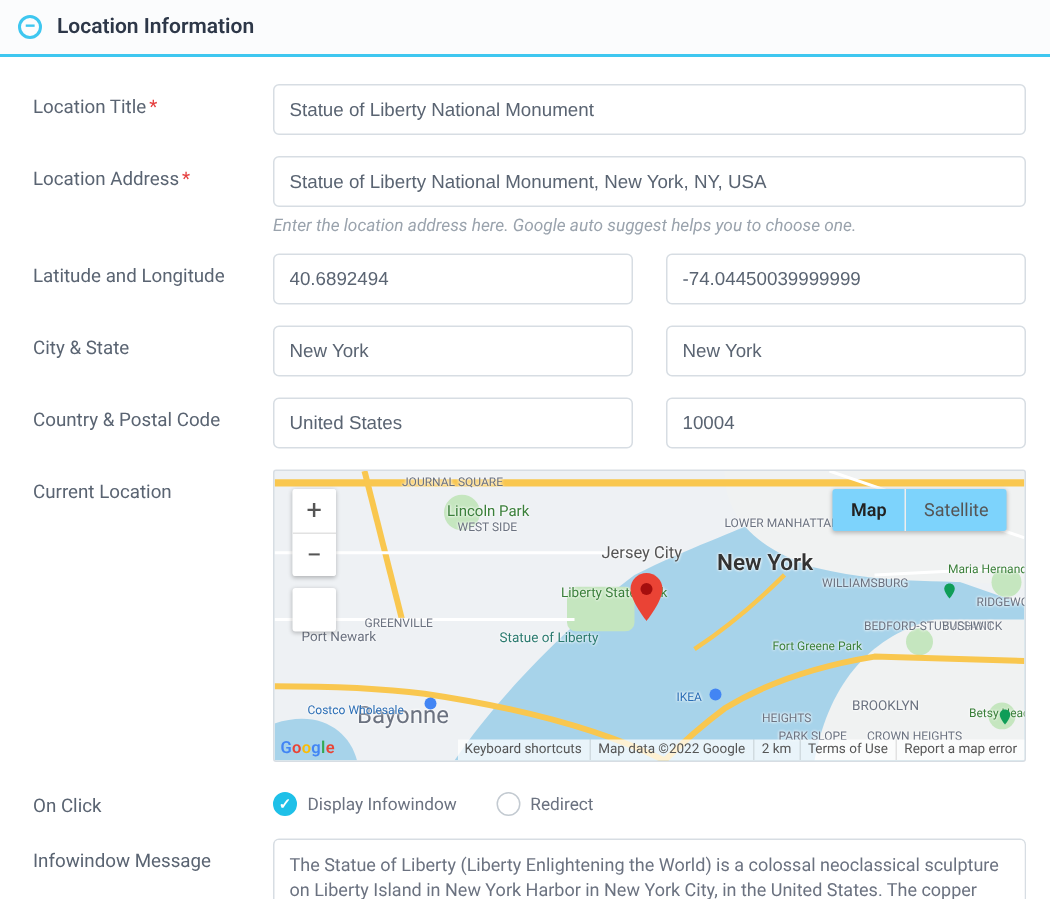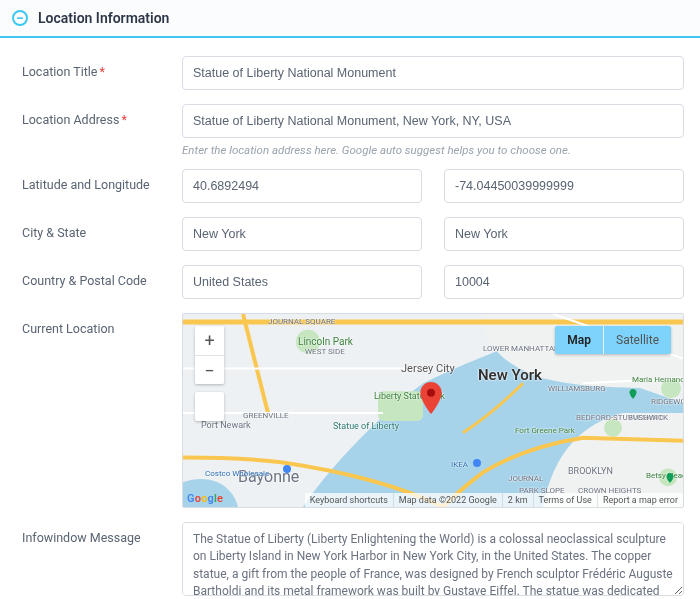--- a/index.html
+++ b/index.html
@@ -302,21 +302,21 @@
         <div class="map-label" style="left:22px; top:155px; font-size:8px; color:#2a6db5">Costco Wholesale</div>
         <div class="map-label" style="left:268px; top:146px; font-size:8px; color:#2a6db5">IKEA</div>
         <div class="map-label" style="left:365px; top:70px; font-size:8px">WILLIAMSBURG</div>
         <div class="map-label" style="left:393px; top:99px; font-size:8px">BEDFORD-STUYVESANT</div>
         <div class="map-label" style="left:445px; top:99px; font-size:8px">BUSHWICK</div>
         <div class="map-label" style="left:468px; top:83px; font-size:8px">RIDGEWOOD</div>
         <div class="map-label park" style="left:332px; top:113px; font-size:8px; line-height:1">Fort Greene Park</div>
         <div class="map-label park" style="left:449px; top:62px; font-size:8px; line-height:1">Maria Hernandez Park</div>
         <div class="map-label park" style="left:463px; top:158px; font-size:8px; line-height:1">Betsy Head Park</div>
         <div class="map-label" style="left:385px; top:152px; font-size:9px">BROOKLYN</div>
-        <div class="map-label" style="left:325px; top:160px; font-size:8px">JOURNAL</div>
+        <div class="map-label" style="left:325px; top:160px; font-size:8px">HEIGHTS</div>
         <div class="map-label" style="left:336px; top:172px; font-size:8px">PARK SLOPE</div>
         <div class="map-label" style="left:395px; top:172px; font-size:8px">CROWN HEIGHTS</div>
 
         <svg class="poi" style="left:444px; top:74px" viewBox="0 0 24 24">
             <path fill="#0f9d58" d="M12 2C8 2 5 5 5 9c0 5 7 13 7 13s7-8 7-13c0-4-3-7-7-7z"></path>
           </svg>
         <svg class="poi" style="left:481px; top:158px" viewBox="0 0 24 24">
             <path fill="#0f9d58" d="M12 2C8 2 5 5 5 9c0 5 7 13 7 13s7-8 7-13c0-4-3-7-7-7z"></path>
           </svg>
 
@@ -351,20 +351,35 @@
           <span>Keyboard shortcuts</span>
           <span>Map data ©2022 Google</span>
           <span>2 km</span>
           <span>Terms of Use</span>
           <span>Report a map error</span>
         </div>
       </div>
     </div>
   </div>
 
+  <div class="row">
+    <div class="label-col">On Click</div>
+    <div class="field-col">
+      <div class="radio-group">
+        <div class="radio-item">
+          <span class="radio-circle checked"></span>
+          <span class="radio-label">Display Infowindow</span>
+        </div>
+        <div class="radio-item">
+          <span class="radio-circle"></span>
+          <span class="radio-label">Redirect</span>
+        </div>
+      </div>
+    </div>
+  </div>
 
   <div class="row">
     <div class="label-col">Infowindow Message</div>
     <div class="field-col">
       <textarea class="textarea" style="">The Statue of Liberty (Liberty Enlightening the World) is a colossal neoclassical sculpture on Liberty Island in New York Harbor in New York City, in the United States. The copper statue, a gift from the people of France, was designed by French sculptor Frédéric Auguste Bartholdi and its metal framework was built by Gustave Eiffel. The statue was dedicated on October 28, 1886.</textarea>
     </div>
   </div>
 
 </div>
 

